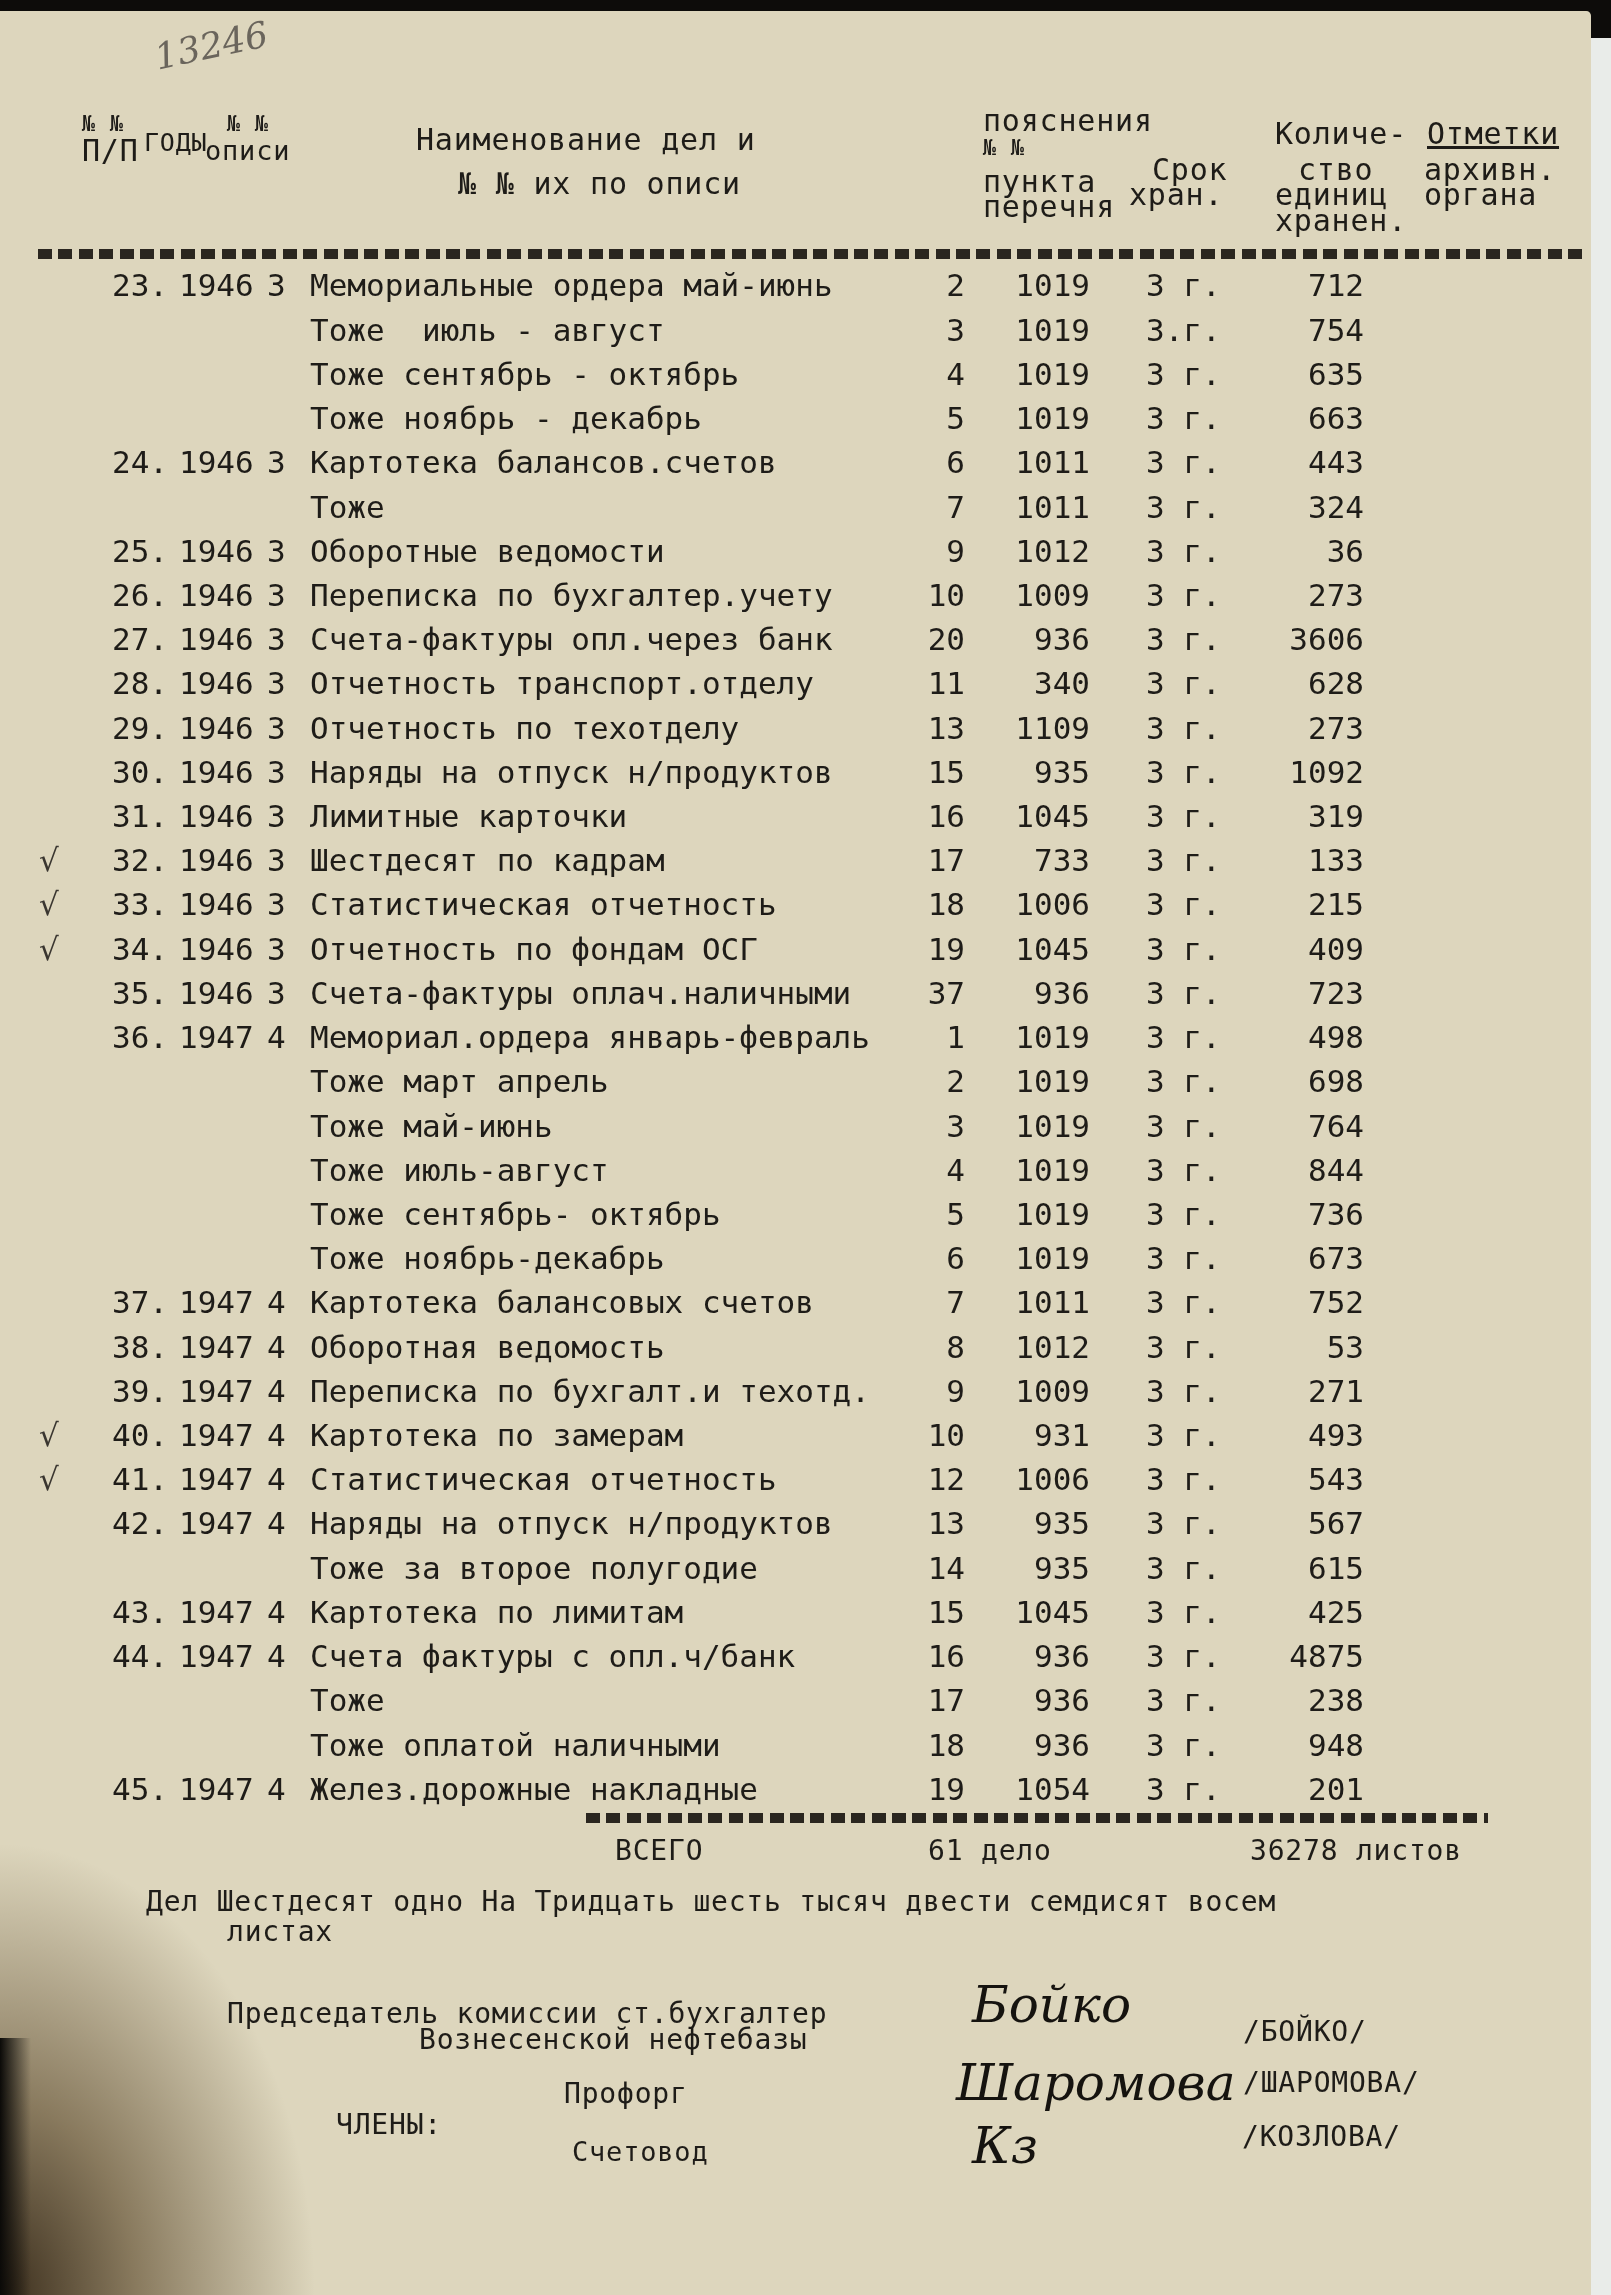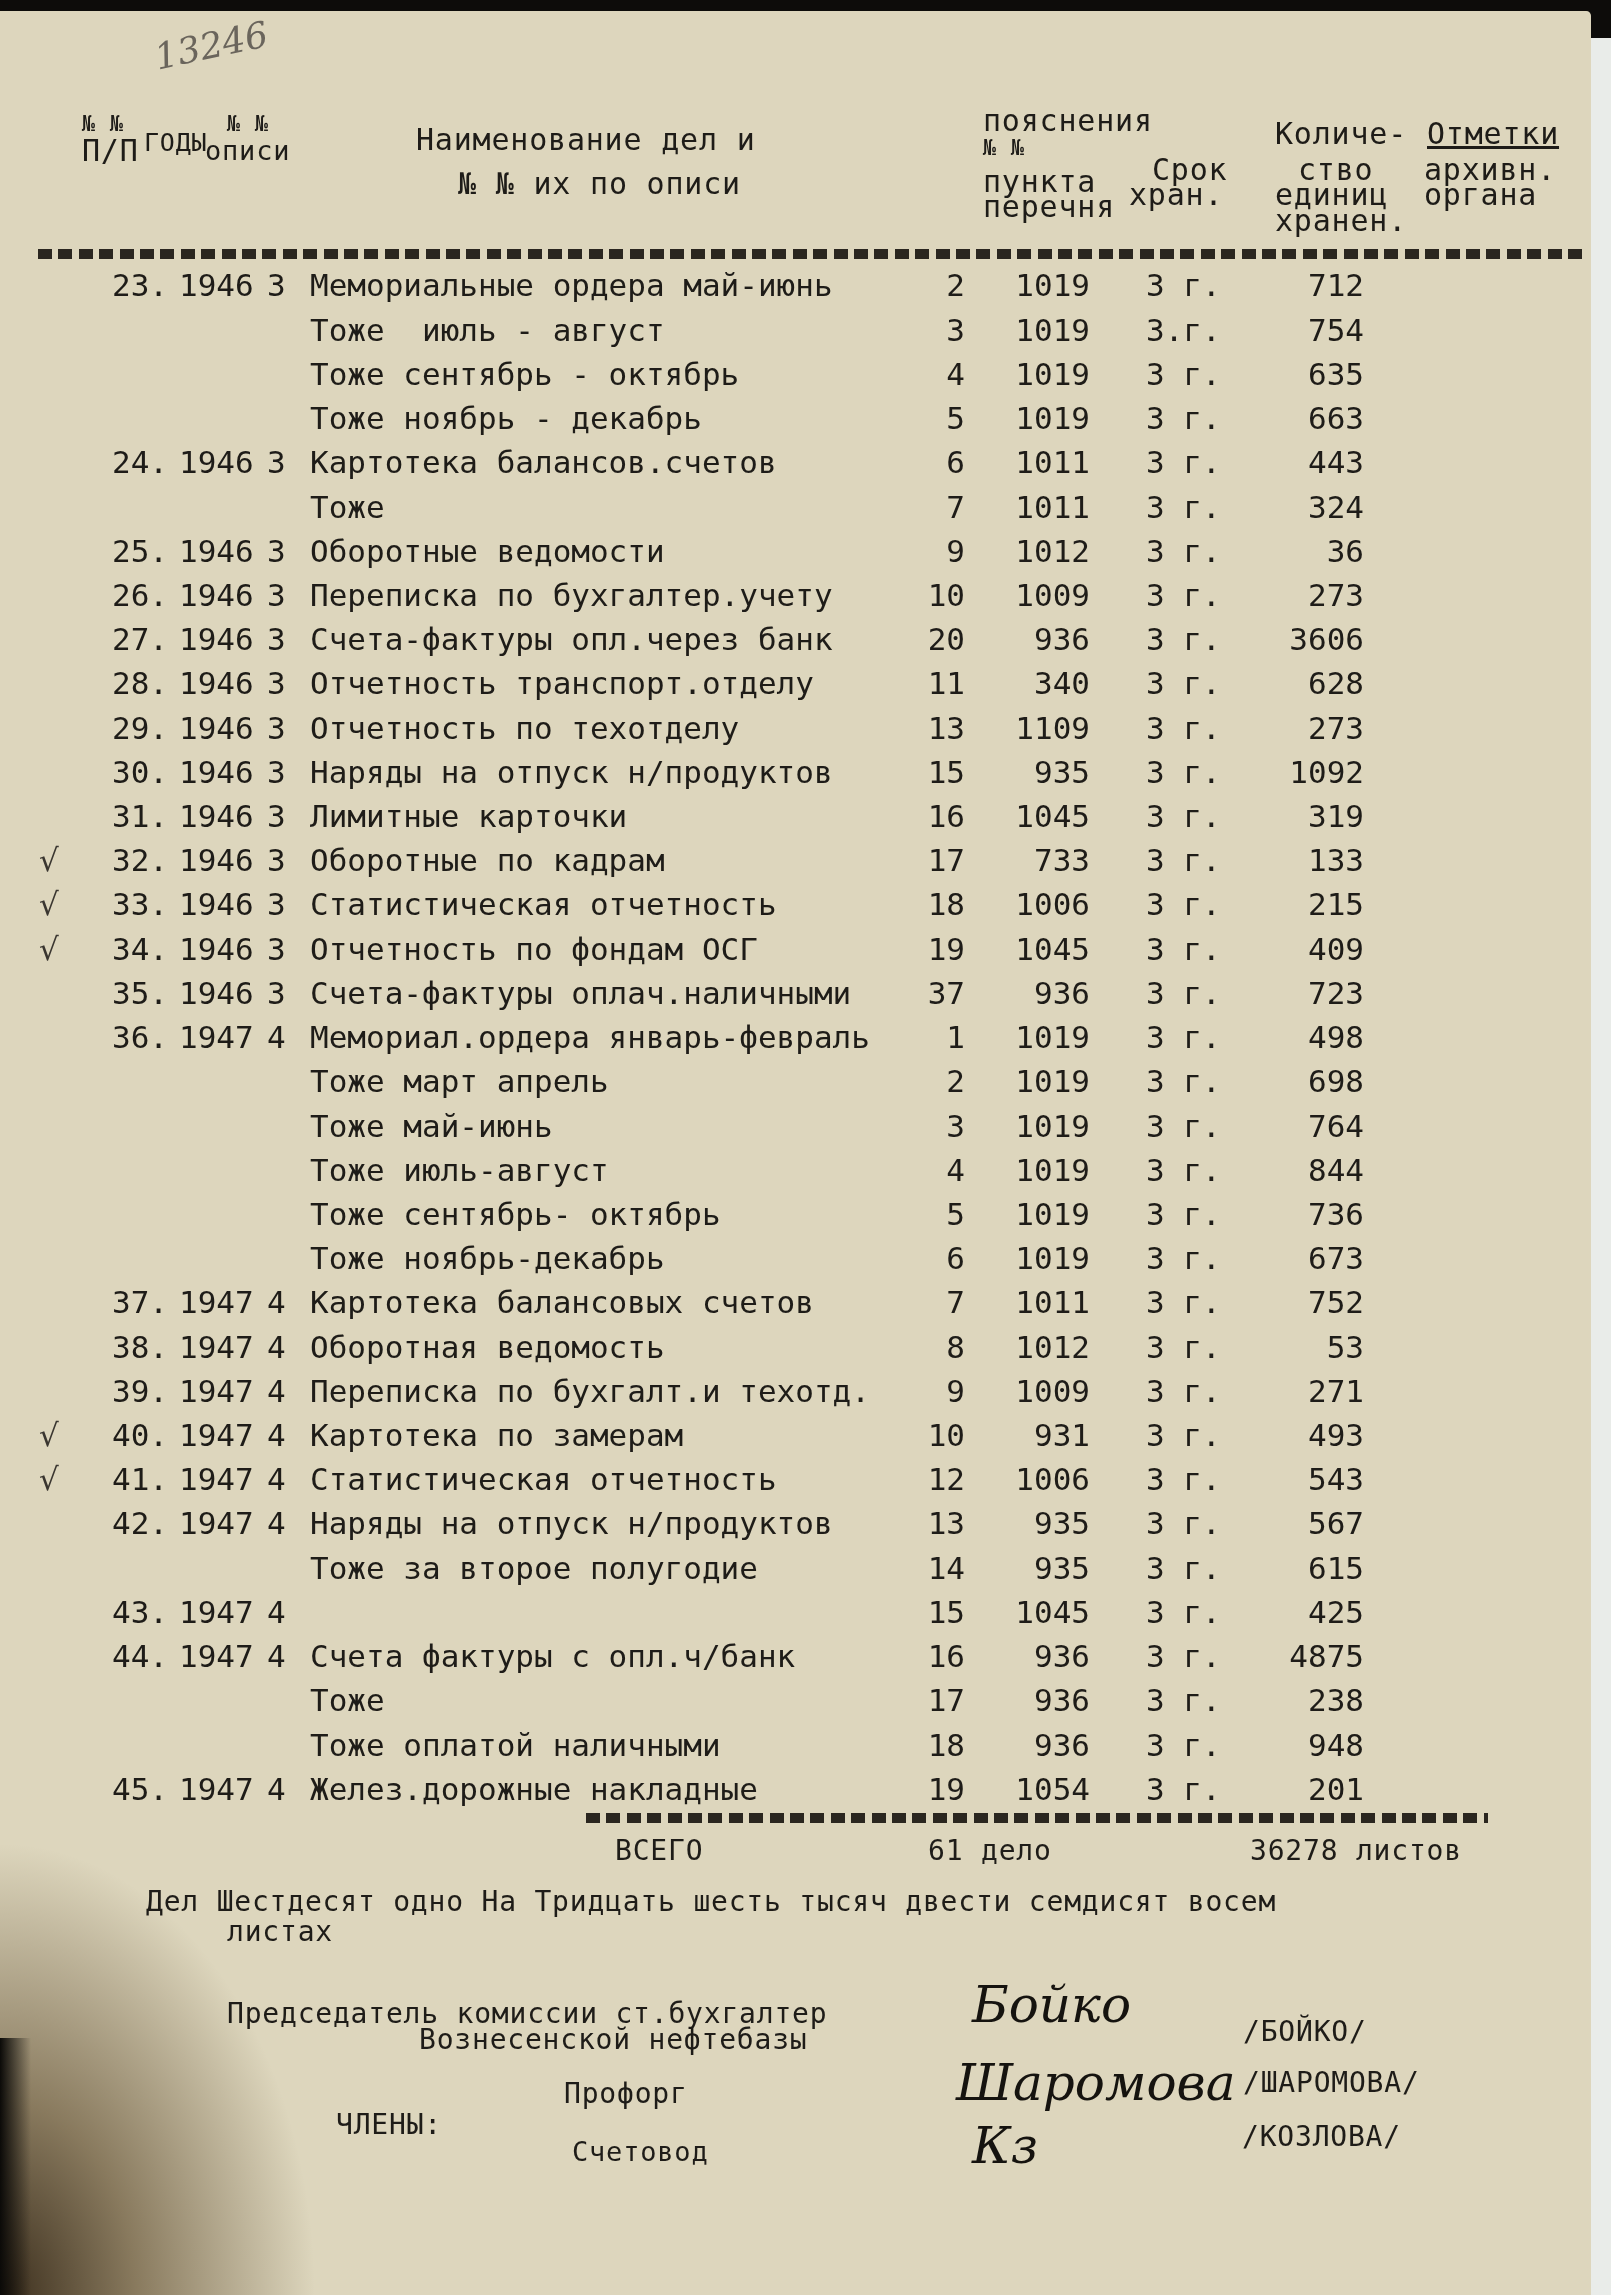--- a/index.html
+++ b/index.html
@@ -205,21 +205,21 @@
       <span class="c-name">Лимитные карточки</span>
       <span class="c-pt">16</span>
       <span class="c-ref">1045</span>
       <span class="c-term">3 г.</span>
       <span class="c-qty">319</span>
     </div>
     <div class="row" style="top: 838px;">
       <span class="c-num">32.</span>
       <span class="c-year">1946</span>
       <span class="c-inv">3</span>
-      <span class="c-name">Оборотные по кадрам</span>
+      <span class="c-name">Шестдесят по кадрам</span>
       <span class="c-pt">17</span>
       <span class="c-ref">733</span>
       <span class="c-term">3 г.</span>
       <span class="c-qty">133</span>
       <span class="check" style="left: 39px;">√</span>
     </div>
     <div class="row" style="top: 882px;">
       <span class="c-num">33.</span>
       <span class="c-year">1946</span>
       <span class="c-inv">3</span>
@@ -380,20 +380,21 @@
       <span class="c-name">Тоже за второе полугодие</span>
       <span class="c-pt">14</span>
       <span class="c-ref">935</span>
       <span class="c-term">3 г.</span>
       <span class="c-qty">615</span>
     </div>
     <div class="row" style="top: 1590px;">
       <span class="c-num">43.</span>
       <span class="c-year">1947</span>
       <span class="c-inv">4</span>
+      <span class="c-name">Картотека по лимитам</span>
       <span class="c-pt">15</span>
       <span class="c-ref">1045</span>
       <span class="c-term">3 г.</span>
       <span class="c-qty">425</span>
     </div>
     <div class="row" style="top: 1634px;">
       <span class="c-num">44.</span>
       <span class="c-year">1947</span>
       <span class="c-inv">4</span>
       <span class="c-name">Счета фактуры с опл.ч/банк</span>

